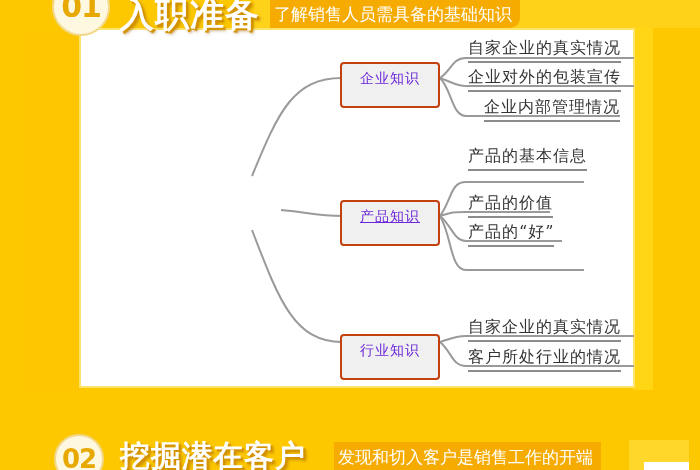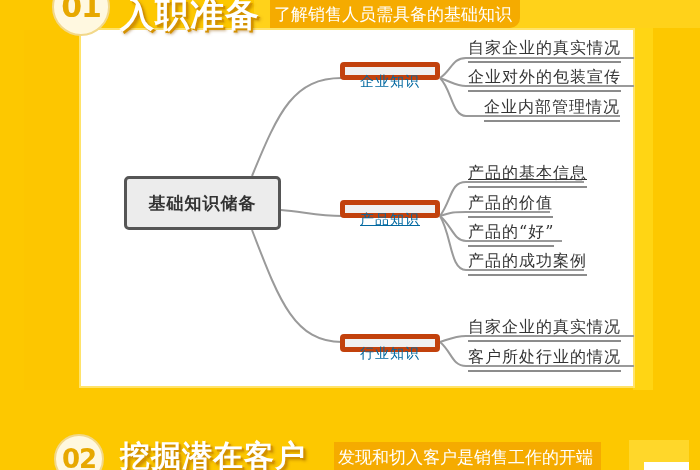--- a/index.html
+++ b/index.html
@@ -67,23 +67,23 @@
 
     
     svg.links { position: absolute; left: 0; top: 0; width: 700px; height: 470px; pointer-events: none; }
     .root {
       position: absolute; left: 100px; top: 176px; width: 157px; height: 54px;
       background: #ececec; border: 3px solid #555; border-radius: 5px;
       font-size: 17px; font-weight: bold; color: #333; text-align: center; line-height: 48px;
       letter-spacing: 1px;
     }
     .branch {
-      position: absolute; width: 100px; height: 18px;
-      background: #f0f0f0; border: 5px solid #c2410c; border-radius: 4px;
-      font-size: 14px; color: #0369a1; text-align: center; line-height: 29px;
+      position: absolute; width: 100px; height: 46px;
+      background: #f0f0f0; border: 2px solid #c2410c; border-radius: 4px;
+      font-size: 14px; color: #6d28d9; text-align: center; line-height: 29px;
       letter-spacing: 1px;
     }
     .leaf {
       position: absolute; font-size: 16px; color: #333; white-space: nowrap;
       letter-spacing: 1px; padding-bottom: 2px;
       border-bottom: 2px solid #8c8c8c;
     }
 
     .corner-rect {
       position: absolute; left: 605px; top: 440px; width: 60px; height: 30px; background: #ffd72a;
@@ -123,34 +123,32 @@
       <path d="M416 216 C 428 200, 426 182, 442 182 L 560 182"></path>
       <path d="M416 216 C 428 212, 430 212, 442 212 L 526 212"></path>
       <path d="M416 216 C 428 226, 430 241, 442 241 L 538 241"></path>
       <path d="M416 216 C 428 236, 426 270, 442 270 L 560 270"></path>
 
       <path d="M416 342 C 428 338, 432 336, 442 336 L 610 336"></path>
       <path d="M416 342 C 428 352, 428 366, 442 366 L 610 366"></path>
     </g>
   </svg>
 
-  <div class="root">基础知识储备</div>
 
   <div class="branch" style="left:316px; top:62px;">企业知识</div>
   <div class="branch" style="left:316px; top:200px;text-decoration:underline;">产品知识</div>
   <div class="branch" style="left:316px; top:334px;">行业知识</div>
 
   <div class="leaf" style="left:444px; top:38px;">自家企业的真实情况</div>
   <div class="leaf" style="left:444px; top:67px;">企业对外的包装宣传</div>
   <div class="leaf" style="left:460px; top:97px;">企业内部管理情况</div>
 
-  <div class="leaf" style="left:444px; top:163px;text-decoration:underline;">产品的基本信息</div>
+  <div class="leaf" style="left:444px; top:146px;">产品的基本信息</div>
   <div class="leaf" style="left:444px; top:193px;">产品的价值</div>
   <div class="leaf" style="left:444px; top:222px;text-align:right;">产品的“好”</div>
-  <div class="leaf" style="left:444px; top:251px;">产品的成功案例</div>
 
   <div class="leaf" style="left:444px; top:317px;">自家企业的真实情况</div>
   <div class="leaf" style="left:444px; top:347px;">客户所处行业的情况</div>
 
   <div class="hdr hdr2">
     <div class="badge">02</div>
     <div class="big-title">挖掘潜在客户</div>
     <div class="sub-pill">发现和切入客户是销售工作的开端</div>
   </div>
 

